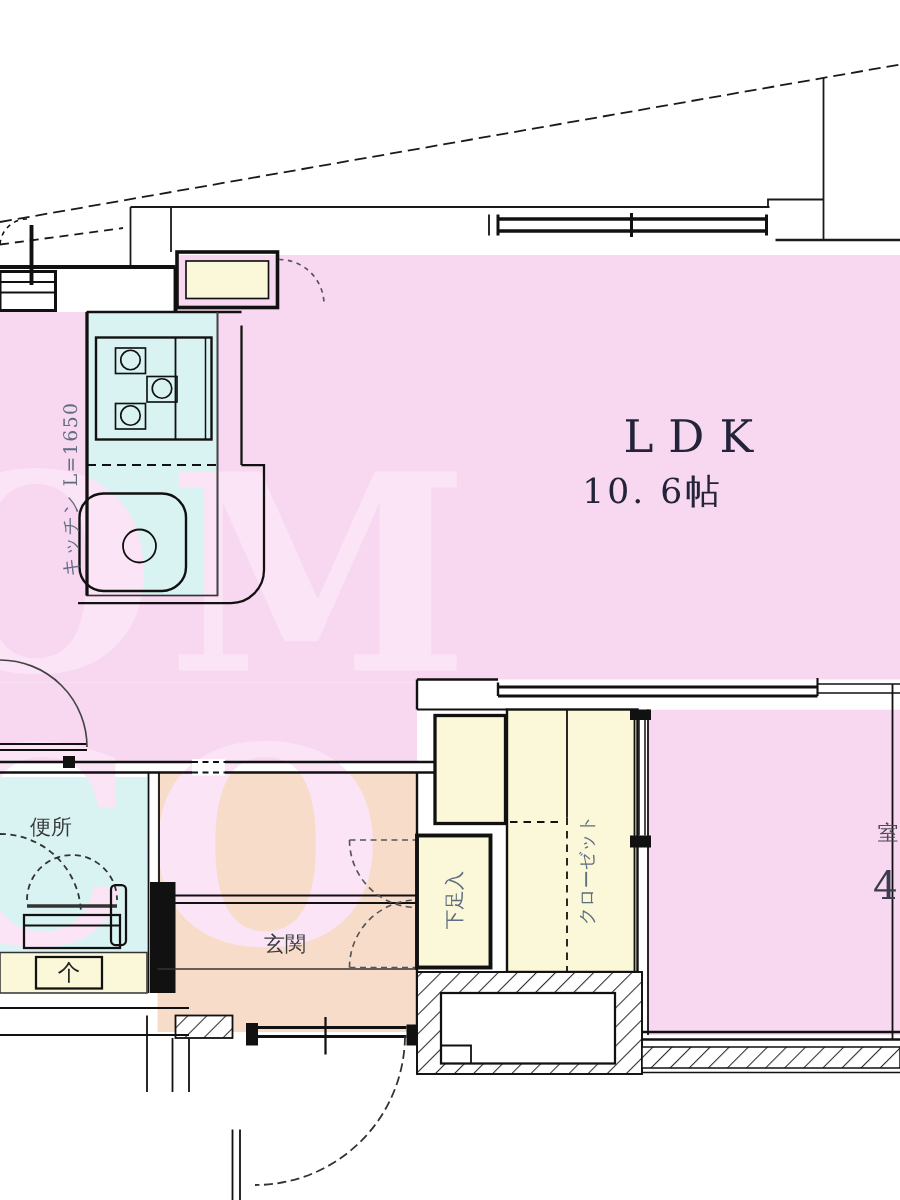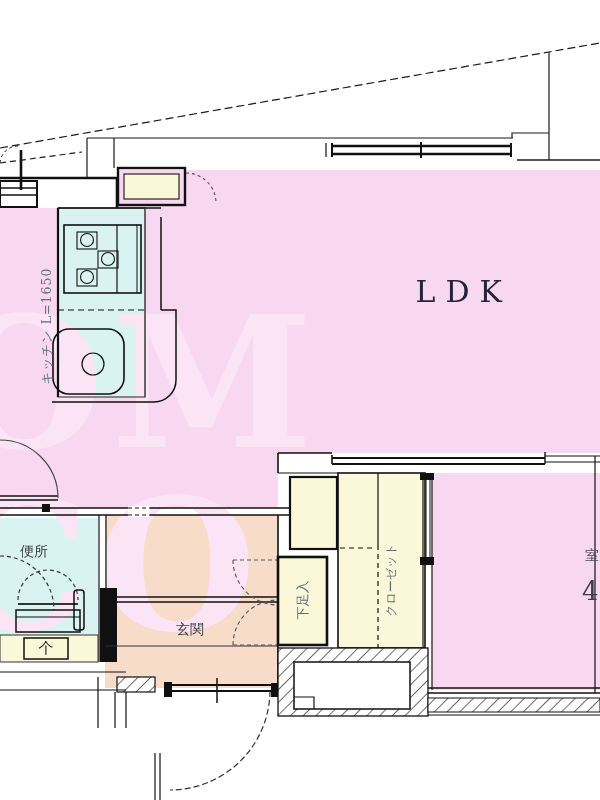--- a/index.html
+++ b/index.html
@@ -221,20 +221,21 @@
       <path d="M0,690 H126"></path>
       <path d="M98,677 V728"></path>
       <path d="M115,692 V728"></path>
       <path d="M126,692 V728"></path>
       <path d="M155,753 V800"></path>
       <path d="M160,753 V800"></path>
     </g>
   </svg>
 
   <div class="lbl" id="ldk-label">LDK</div>
+  <div class="lbl" id="ldk-size">10. 6帖</div>
   <div class="lbl rot" id="kitchen-label">キッチン L=1650</div>
   <div class="lbl" id="toilet-label">便所</div>
   <div class="lbl" id="entrance-label">玄関</div>
   <div class="lbl rot" id="shoe-label">下足入</div>
   <div class="lbl rot" id="closet-label">クローゼット</div>
   <div class="lbl" id="meter-symbol">个</div>
   <div class="lbl" id="bedroom-frag-top">室</div>
   <div class="lbl" id="bedroom-frag-bottom">4</div>
 </div>
 

